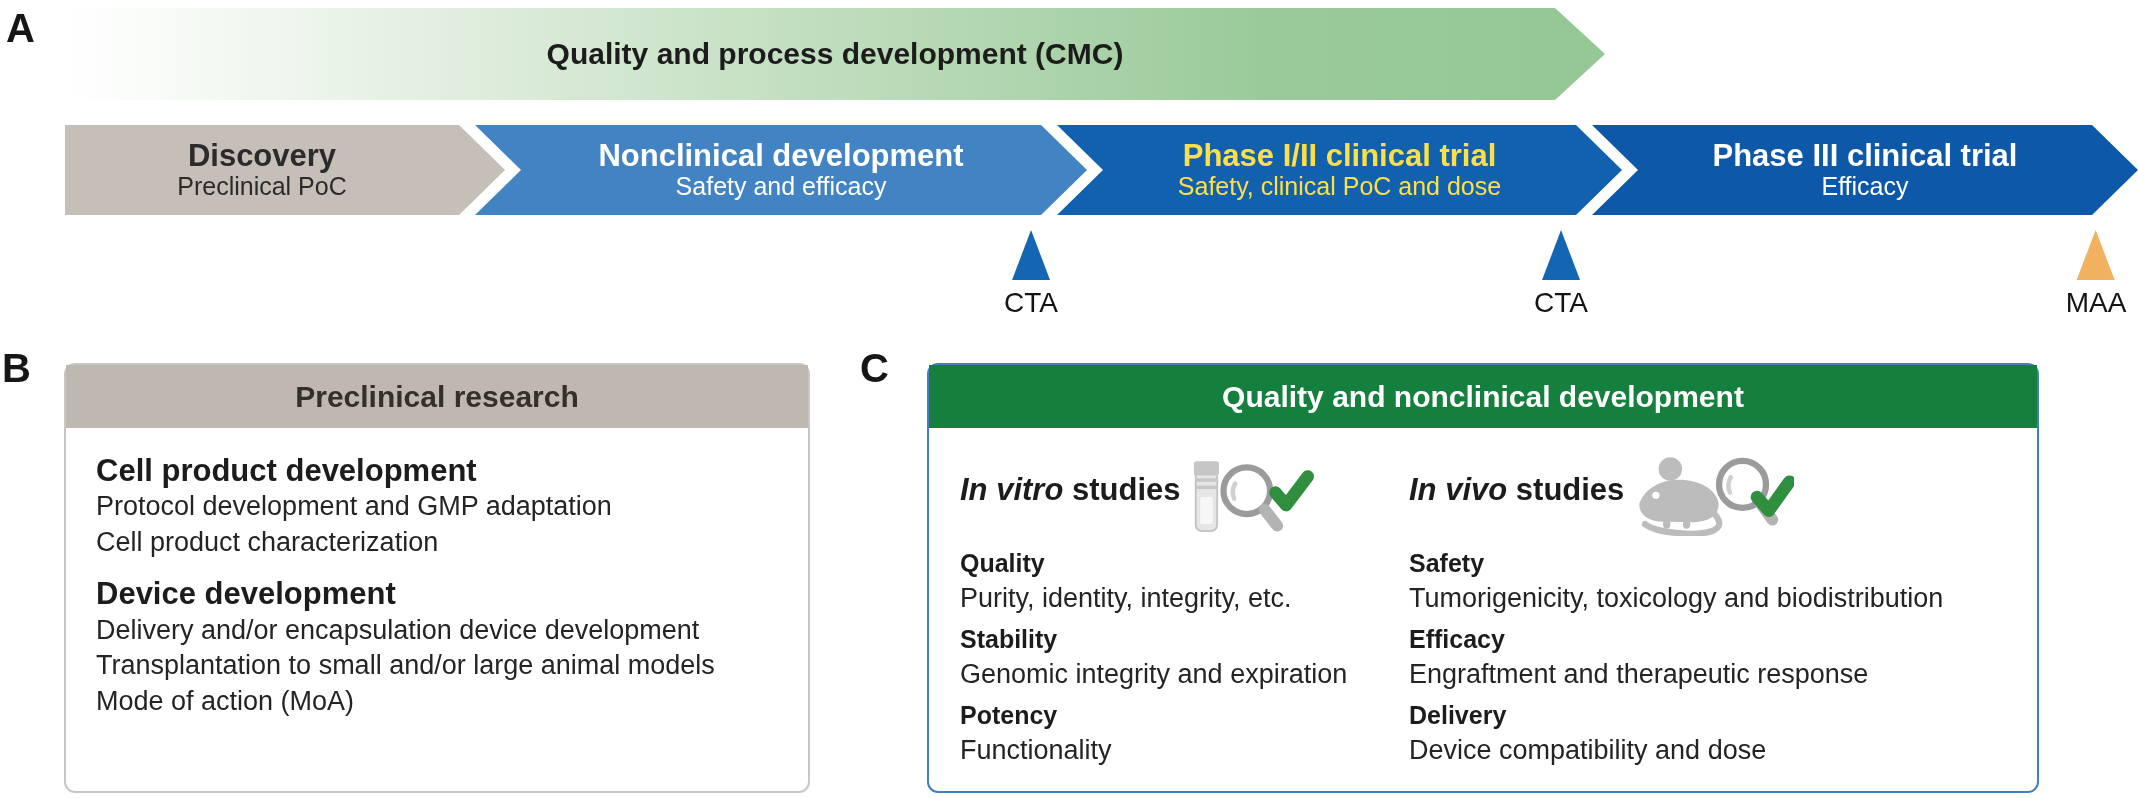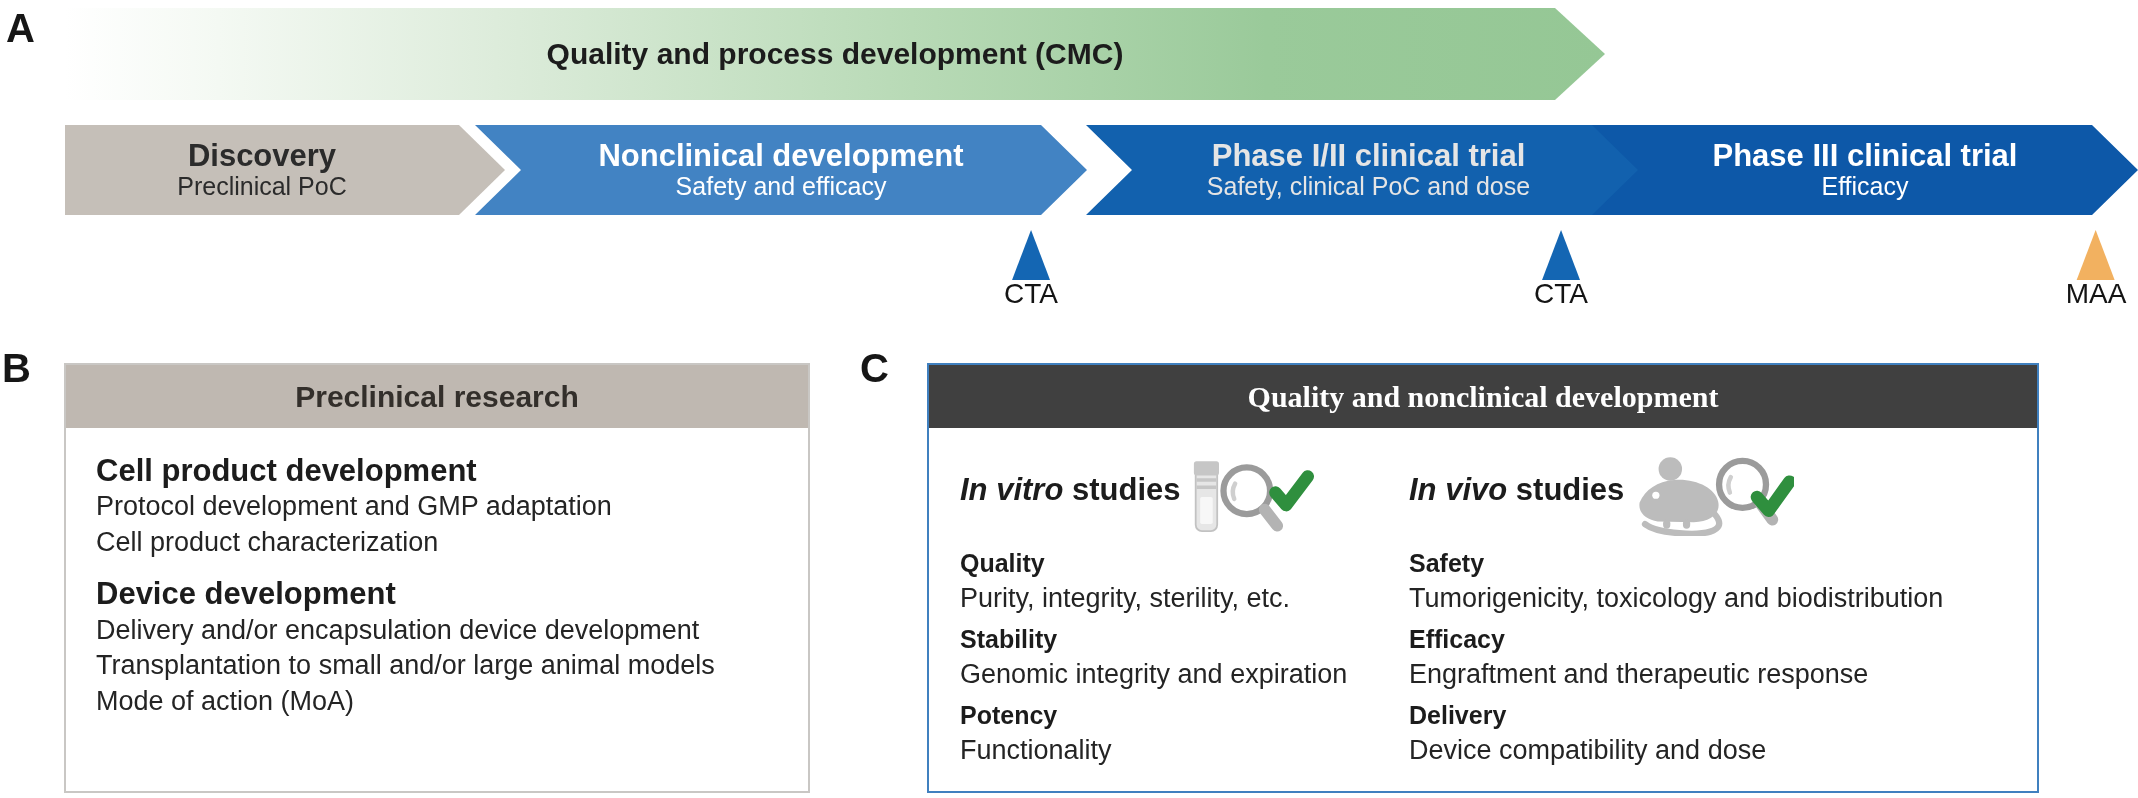--- a/index.html
+++ b/index.html
@@ -21,41 +21,41 @@
   
   .chevron{position:absolute;top:125px;height:90px;box-sizing:border-box;
     display:flex;flex-direction:column;align-items:center;justify-content:center;gap:0;
     clip-path:polygon(0 0,calc(100% - 46px) 0,100% 50%,calc(100% - 46px) 100%,0 100%,46px 50%);
     padding:0 46px;}
   .chevron.first{clip-path:polygon(0 0,calc(100% - 46px) 0,100% 50%,calc(100% - 46px) 100%,0 100%);padding:0 46px 0 0;}
   .chevron .t{font-weight:bold;font-size:31px;line-height:1.1;white-space:nowrap;}
   .chevron .s{font-size:25px;line-height:1.1;white-space:nowrap;}
   #stage-0{left:65px;width:440px;background:#c5bfb8;color:#2b2b2b;}
   #stage-1{left:475px;width:612px;background:#4283c3;color:#ffffff;}
-  #stage-2{left:1086px;width:565px;background:#1261ae;color:#e5e5e5;}
+  #stage-2{left:1057px;width:565px;background:#1261ae;color:#fde047;}
   #stage-3{left:1592px;width:546px;background:#0d58a8;color:#ffffff;}
 
   
   .milestone{position:absolute;top:230px;transform:translateX(-50%);
-    display:flex;flex-direction:column;align-items:center;}
+    display:flex;flex-direction:column;align-items:center;gap:9px;}
   .milestone .tri{width:0;height:0;border-left:19px solid transparent;border-right:19px solid transparent;
     border-bottom:50px solid #1466b3;}
   .milestone.maa .tri{border-bottom-color:#f2b160;}
   .milestone .ml{font-size:28px;color:#141414;line-height:1;}
   #ms-0{left:1031px;}
   #ms-1{left:1561px;}
   #ms-2{left:2096px;}
 
   
-  .box{position:absolute;top:363px;background:#ffffff;box-sizing:border-box;}
+  .box{position:absolute;top:363px;background:#ffffff;box-sizing:border-box;border-radius:11px;}
   #box-b{left:64px;width:746px;height:430px;border:2px solid #c9c7c4;}
   #box-c{left:927px;width:1112px;height:430px;border:2px solid #4080bf;}
   .box-header{height:63px;display:flex;align-items:center;justify-content:center;font-weight:bold;font-size:30px;}
   #box-b .box-header{background:#bfb8b1;color:#332f2b;}
-  #box-c .box-header{background:#404040;color:#ffffff;font-family:Liberation Serif, serif;}
+  #box-c .box-header{background:#15803d;color:#ffffff;}
 
   #box-b .box-body{padding:24px 10px 0 30px;}
   .b-heading{font-weight:bold;font-size:31px;color:#1c1c1c;line-height:1.2;margin-top:15px;}
   .b-heading.firsth{margin-top:0;}
   .b-line{font-size:27px;color:#242424;line-height:1.32;}
 
   #box-c .box-body{padding:14px 0 0 31px;display:flex;}
   .c-col{display:flex;flex-direction:column;justify-content:space-between;}
   .c-col1{width:449px;}
   .c-title{display:flex;align-items:center;font-weight:bold;font-size:31px;color:#1c1c1c;height:96px;}
@@ -134,21 +134,21 @@
             <rect x="1" y="12" width="28" height="16" rx="3" fill="#c6c6c6"></rect>
             <path d="M4 33 h22 M4 41 h22" stroke="#c6c6c6" stroke-width="4"></path>
             <rect x="8" y="52" width="14" height="30" rx="2" fill="#f7f7f7"></rect>
             <circle cx="60" cy="45" r="26" fill="rgba(255,255,255,0.15)" stroke="#9b9b9b" stroke-width="7"></circle>
             <path d="M46 54 a19 19 0 0 1 1 -17" stroke="#cfcfcf" stroke-width="5" fill="none" stroke-linecap="round"></path>
             <line x1="80" y1="66" x2="94" y2="84" stroke="#b3b3b3" stroke-width="13" stroke-linecap="round"></line>
             <path d="M92 47 l12 14 l24 -32" stroke="#2f8f3e" stroke-width="14" fill="none" stroke-linecap="round" stroke-linejoin="round"></path>
           </svg>
         </div>
         <div class="c-item-h">Quality</div>
-        <div class="c-item-l">Purity, integrity, sterility, etc.</div>
+        <div class="c-item-l">Purity, identity, integrity, etc.</div>
         <div class="c-item-h">Stability</div>
         <div class="c-item-l">Genomic integrity and expiration</div>
         <div class="c-item-h">Potency</div>
         <div class="c-item-l">Functionality</div>
       </div>
 
       <div class="c-col">
         <div class="c-title">
           <span><span class="it">In vivo</span><span> studies</span></span>
           <svg width="158" height="86" viewBox="0 0 175 95">

